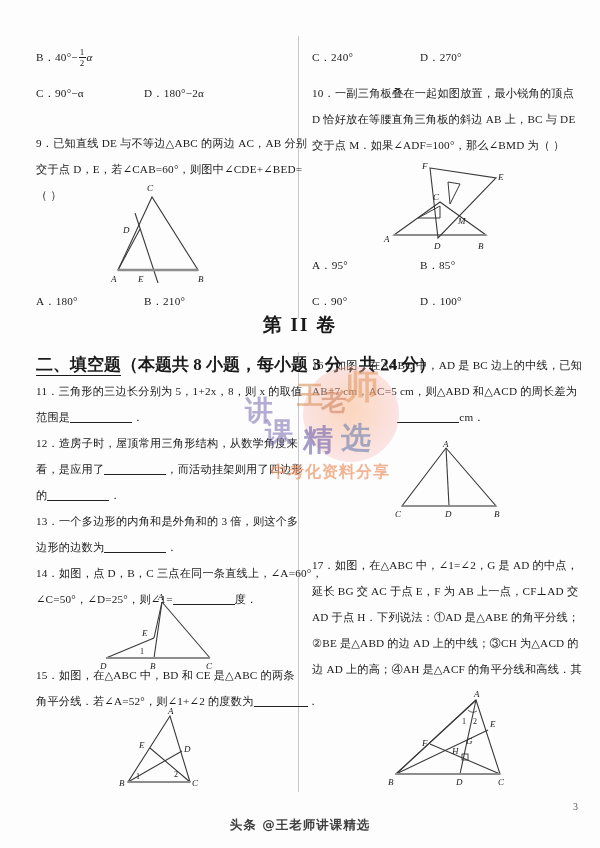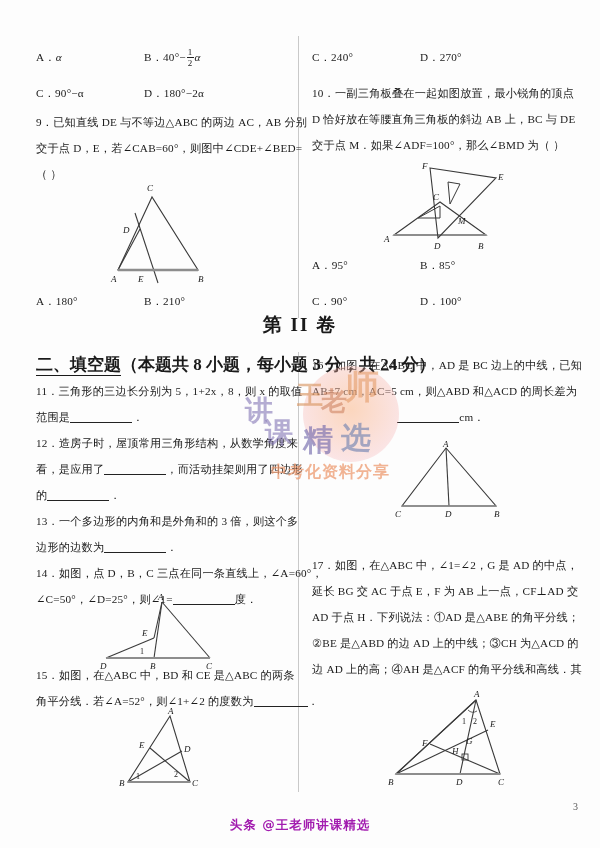--- a/index.html
+++ b/index.html
@@ -149,21 +149,21 @@
   .fl-sm { font-style: normal; font-size: 8px; font-family: "Liberation Serif", serif; fill: #1a1a1a; }
 
   .footer {
     position: absolute;
     left: 0; right: 0;
     bottom: 14px;
     text-align: center;
     font-family: "DejaVu Sans", sans-serif;
     font-size: 12.5px;
     font-weight: bold;
-    color: #a21caf;
+    color: #404040;
     letter-spacing: 1px;
     z-index: 6;
   }
   .pagenum {
     position: absolute;
     right: 22px;
     bottom: 36px;
     font-size: 10px;
     color: #555;
     z-index: 6;
@@ -173,38 +173,35 @@
 <body>
 
 <div class="page">
 
   <div class="divider"></div>
   <div class="divider2"></div>
 
   <div class="col col-left" style="top:44px;">
 
     <div class="opt-row">
-      <div class="ln opt-a">
-        <span>A．</span><i>α</i>
-      </div>
       <div class="ln">
         <span>B．</span><span>40°−</span><span class="frac"><span class="num">1</span><span>2</span></span><i>α</i>
       </div>
     </div>
 
     <div class="opt-row" style="margin-top:10px;">
       <div class="ln opt-a">
         <span>C．</span><span>90°−α</span>
       </div>
       <div class="ln">
         <span>D．</span><span>180°−2α</span>
       </div>
     </div>
 
-    <div class="ln" style="margin-top:3px;">9．已知直线 DE 与不等边△ABC 的两边 AC，AB 分别</div>
+    <div class="ln" style="margin-top:24px;">9．已知直线 DE 与不等边△ABC 的两边 AC，AB 分别</div>
     <div class="ln">交于点 D，E，若∠CAB=60°，则图中∠CDE+∠BED=</div>
     <div class="ln">（      ）</div>
   </div>
 
   <div class="fig" style="left:78px; top:175px;">
     <svg width="170" height="110" viewBox="0 0 170 110">
       <polygon points="40,95 120,95 74,22" fill="none" stroke="#3a3a3a" stroke-width="1.1"></polygon>
       <line x1="40" y1="95" x2="62" y2="54" stroke="#3a3a3a" stroke-width="1.1"></line>
       <line x1="57" y1="38" x2="80" y2="108" stroke="#3a3a3a" stroke-width="1.1"></line>
       <line x1="40" y1="95" x2="120" y2="95" stroke="#8d8d8d" stroke-width="2.4"></line>

